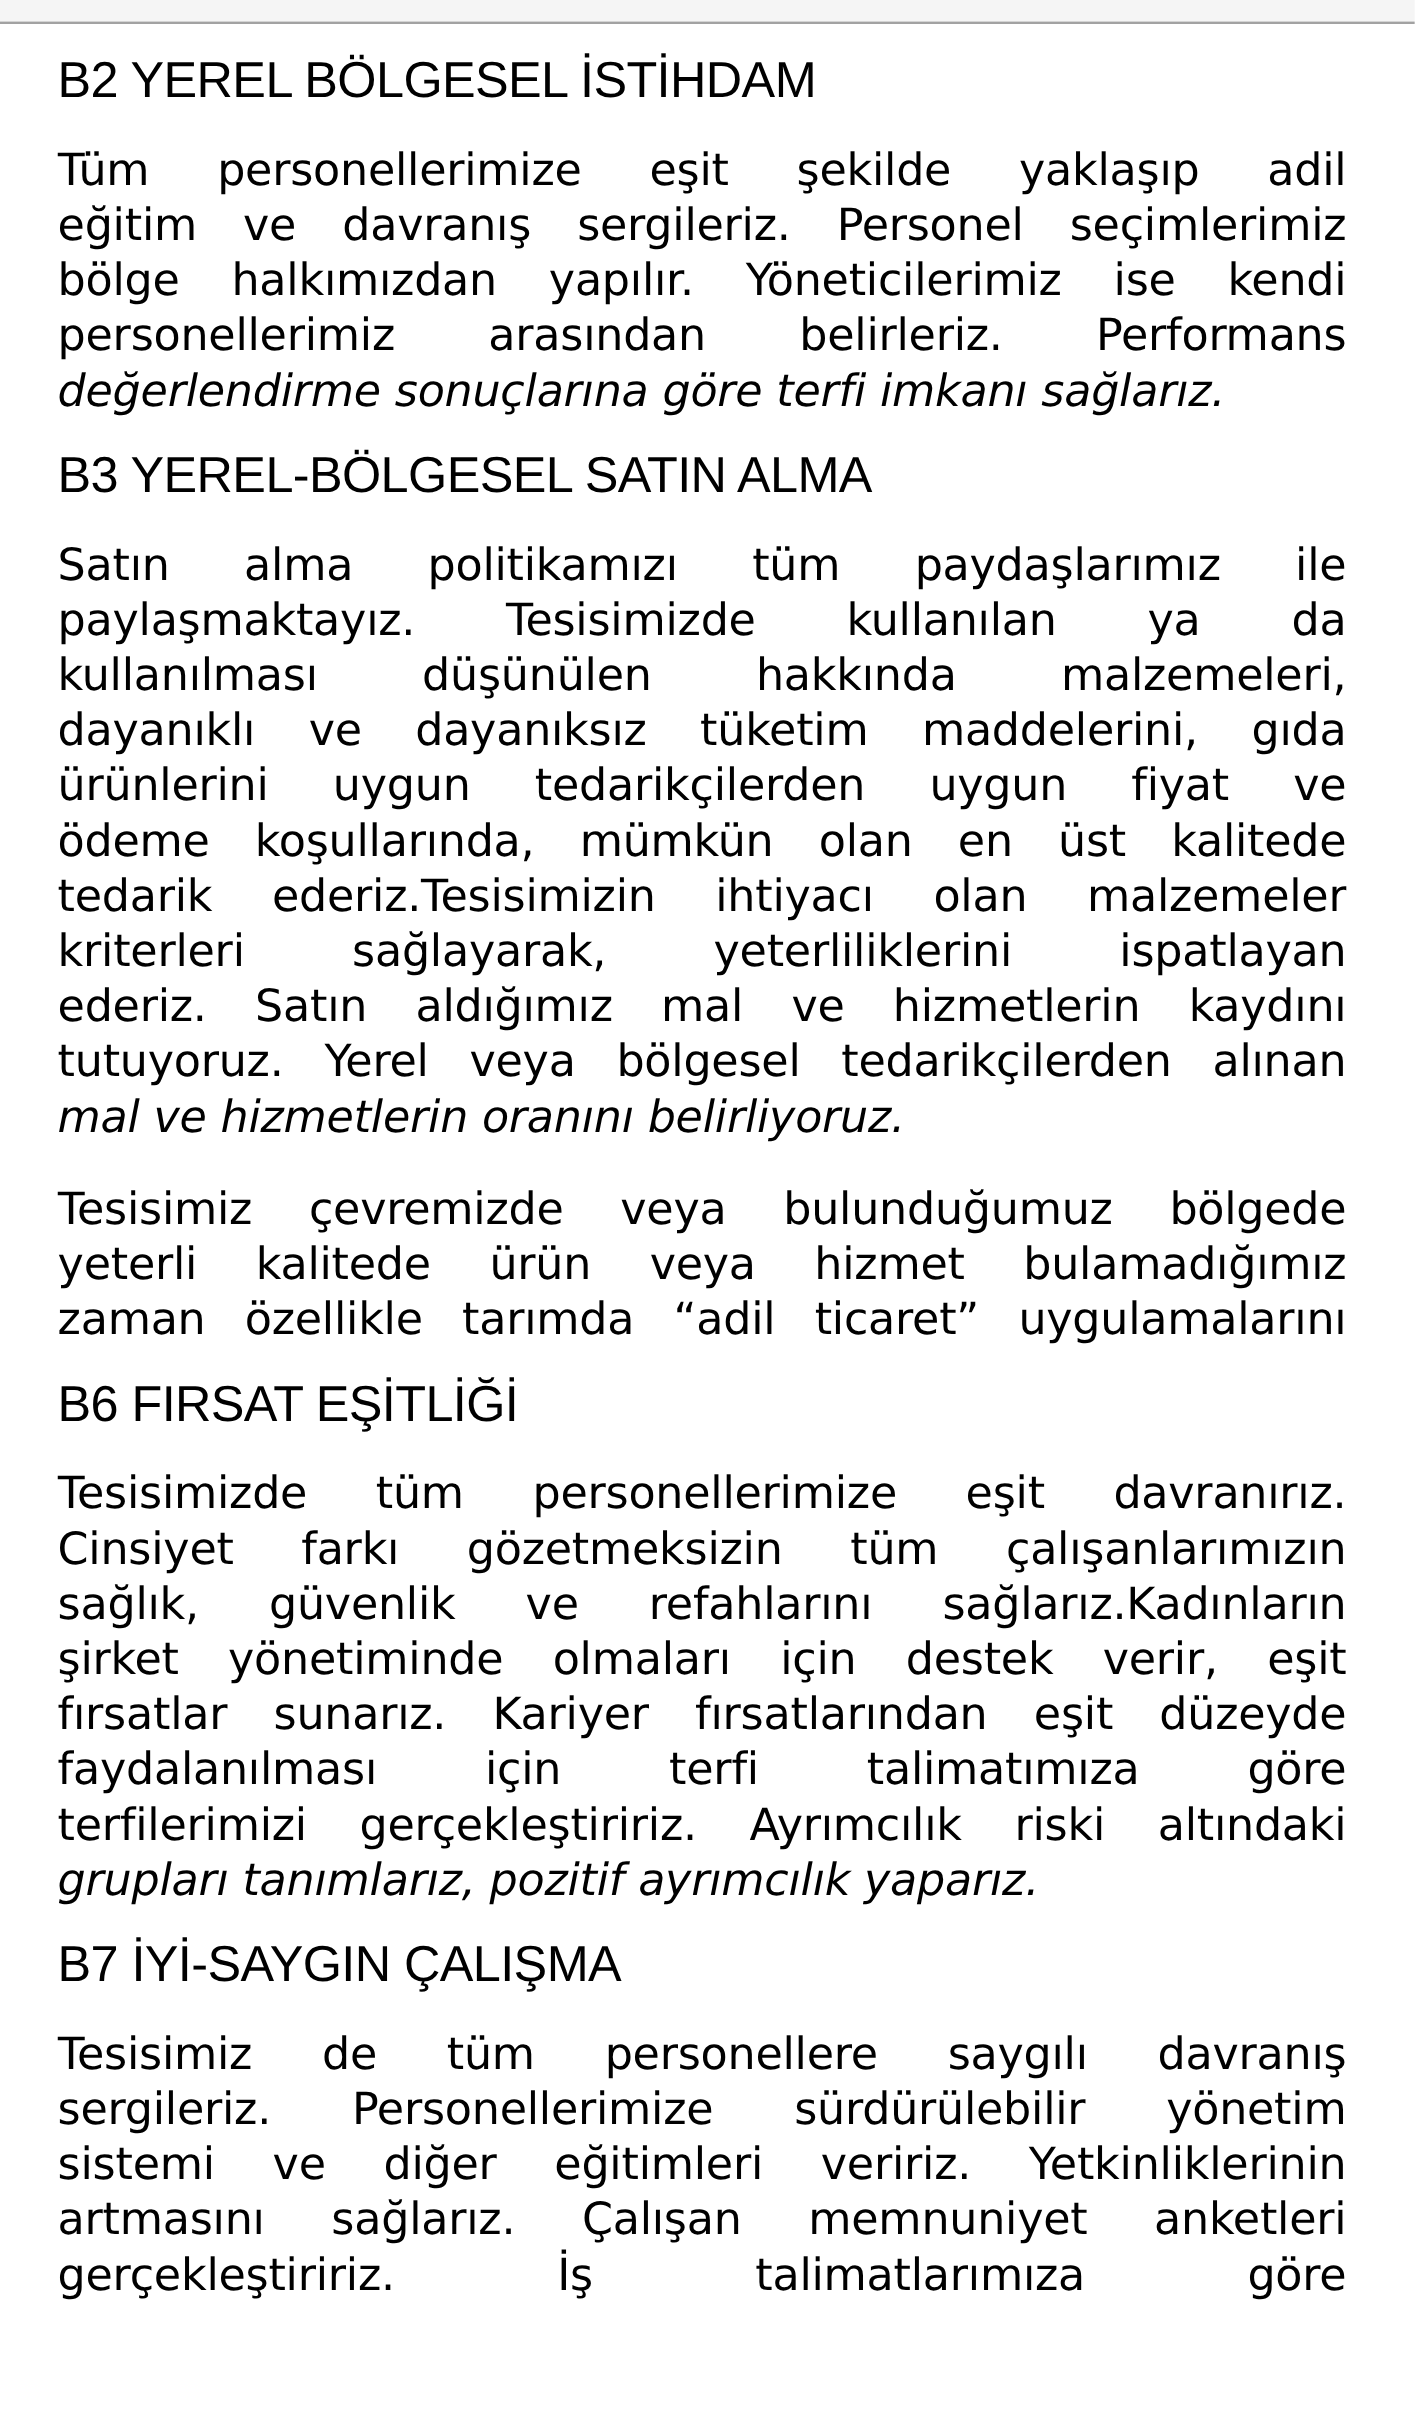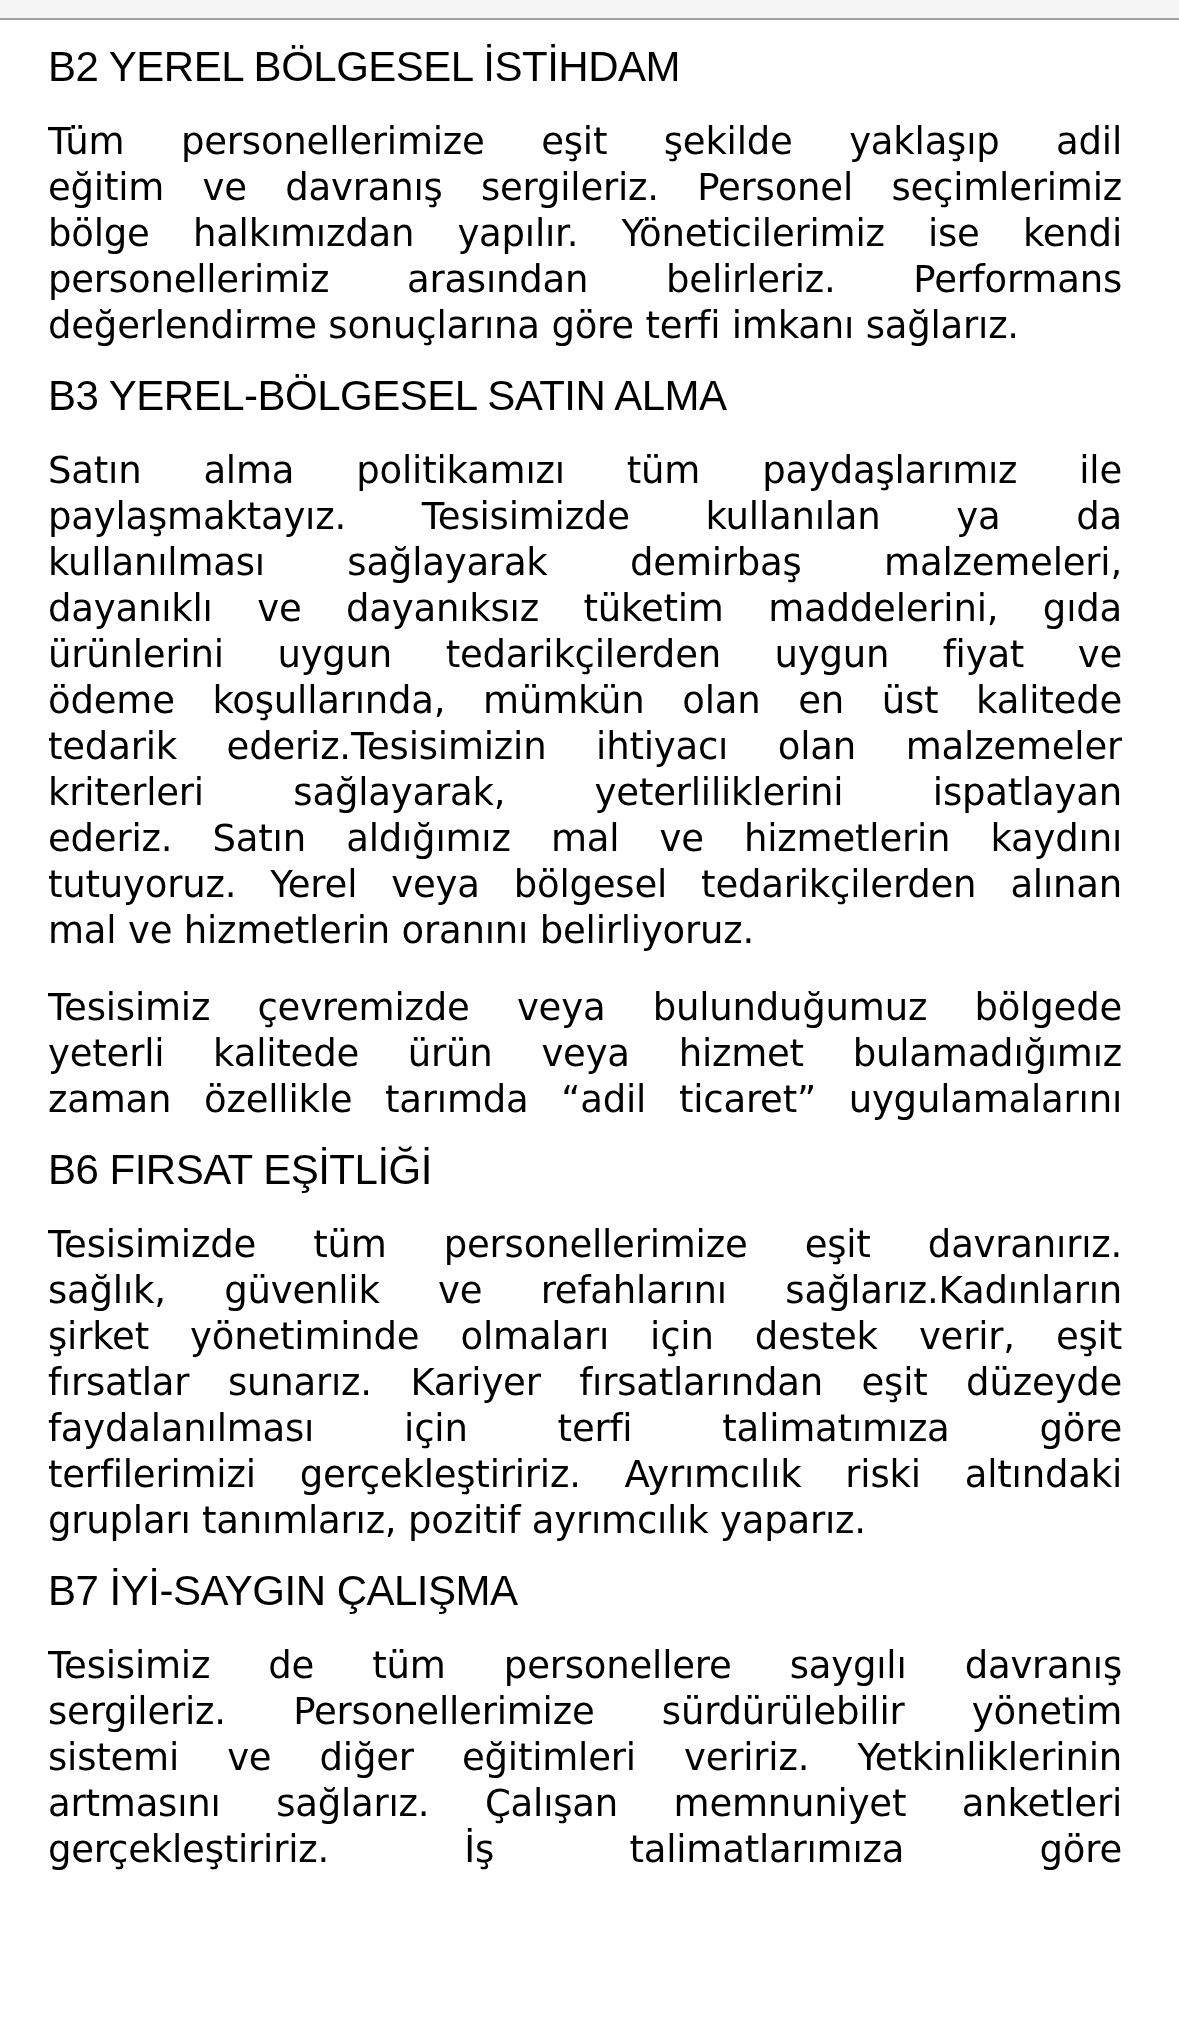--- a/index.html
+++ b/index.html
@@ -35,20 +35,21 @@
     height: 46px;
     overflow: hidden;
     letter-spacing: -0.2px;
     text-align: justify;
     text-align-last: justify;
     -moz-text-align-last: justify;
   }
   .line.para-end {
     text-align: center;
     text-align-last: left;
+    font-style: italic;
     -moz-text-align-last: left;
   }
 </style>
 </head>
 <body>
 
 <div class="topbar"></div>
 <main class="content">
   <div>
       <h2 class="doc-heading">B2 YEREL BÖLGESEL İSTİHDAM</h2>
@@ -56,38 +57,39 @@
         <div class="line">Tüm personellerimize eşit şekilde yaklaşıp adil</div>
         <div class="line">eğitim ve davranış sergileriz. Personel seçimlerimiz</div>
         <div class="line">bölge halkımızdan yapılır. Yöneticilerimiz ise kendi</div>
         <div class="line">personellerimiz arasından belirleriz. Performans</div>
         <div class="line para-end">değerlendirme sonuçlarına göre terfi imkanı sağlarız.</div>
       </div>
       <h2 class="doc-heading">B3 YEREL-BÖLGESEL SATIN ALMA</h2>
       <div class="paragraph">
         <div class="line">Satın alma politikamızı tüm paydaşlarımız ile</div>
         <div class="line">paylaşmaktayız. Tesisimizde kullanılan ya da</div>
-        <div class="line">kullanılması sağlayarak demirbaş malzemeleri,</div>
+        <div class="line">kullanılması düşünülen hakkında malzemeleri,</div>
         <div class="line">dayanıklı ve dayanıksız tüketim maddelerini, gıda</div>
         <div class="line">ürünlerini uygun tedarikçilerden uygun fiyat ve</div>
         <div class="line">ödeme koşullarında, mümkün olan en üst kalitede</div>
         <div class="line">tedarik ederiz.Tesisimizin ihtiyacı olan malzemeler</div>
         <div class="line">kriterleri sağlayarak, yeterliliklerini ispatlayan</div>
         <div class="line">ederiz. Satın aldığımız mal ve hizmetlerin kaydını</div>
         <div class="line">tutuyoruz. Yerel veya bölgesel tedarikçilerden alınan</div>
         <div class="line para-end">mal ve hizmetlerin oranını belirliyoruz.</div>
       </div>
       <div class="paragraph">
         <div class="line">Tesisimiz çevremizde veya bulunduğumuz bölgede</div>
         <div class="line">yeterli kalitede ürün veya hizmet bulamadığımız</div>
         <div class="line">zaman özellikle tarımda “adil ticaret” uygulamalarını</div>
       </div>
       <h2 class="doc-heading">B6 FIRSAT EŞİTLİĞİ</h2>
       <div class="paragraph">
         <div class="line">Tesisimizde tüm personellerimize eşit davranırız.</div>
+        <div class="line">Cinsiyet farkı gözetmeksizin tüm çalışanlarımızın</div>
         <div class="line">sağlık, güvenlik ve refahlarını sağlarız.Kadınların</div>
         <div class="line">şirket yönetiminde olmaları için destek verir, eşit</div>
         <div class="line">fırsatlar sunarız. Kariyer fırsatlarından eşit düzeyde</div>
         <div class="line">faydalanılması için terfi talimatımıza göre</div>
         <div class="line">terfilerimizi gerçekleştiririz. Ayrımcılık riski altındaki</div>
         <div class="line para-end">grupları tanımlarız, pozitif ayrımcılık yaparız.</div>
       </div>
       <h2 class="doc-heading">B7 İYİ-SAYGIN ÇALIŞMA</h2>
       <div class="paragraph">
         <div class="line">Tesisimiz de tüm personellere saygılı davranış</div>

